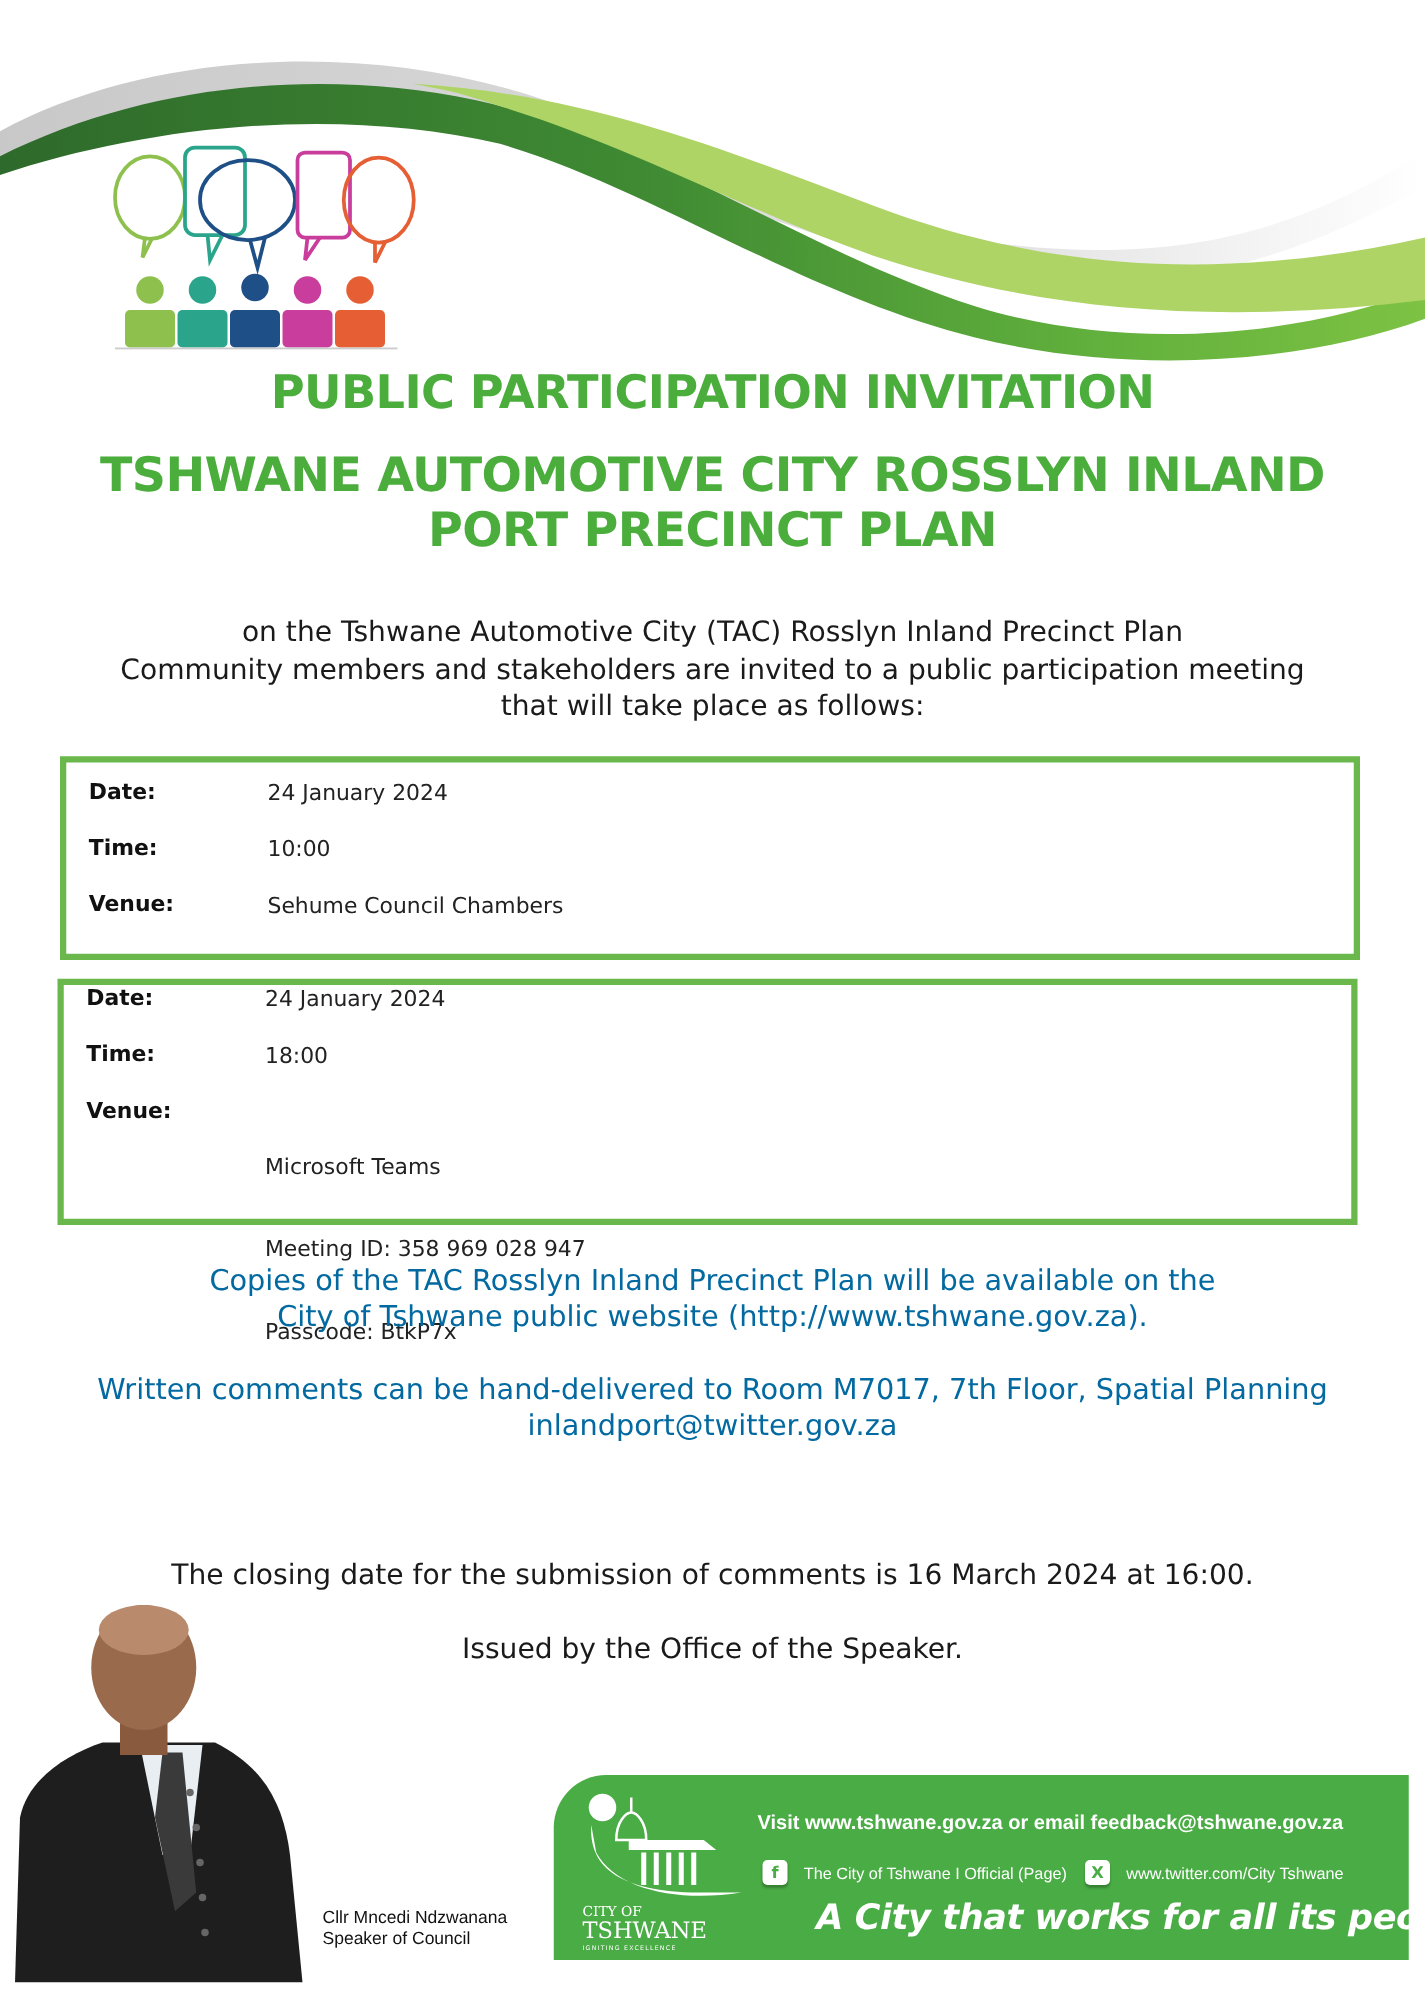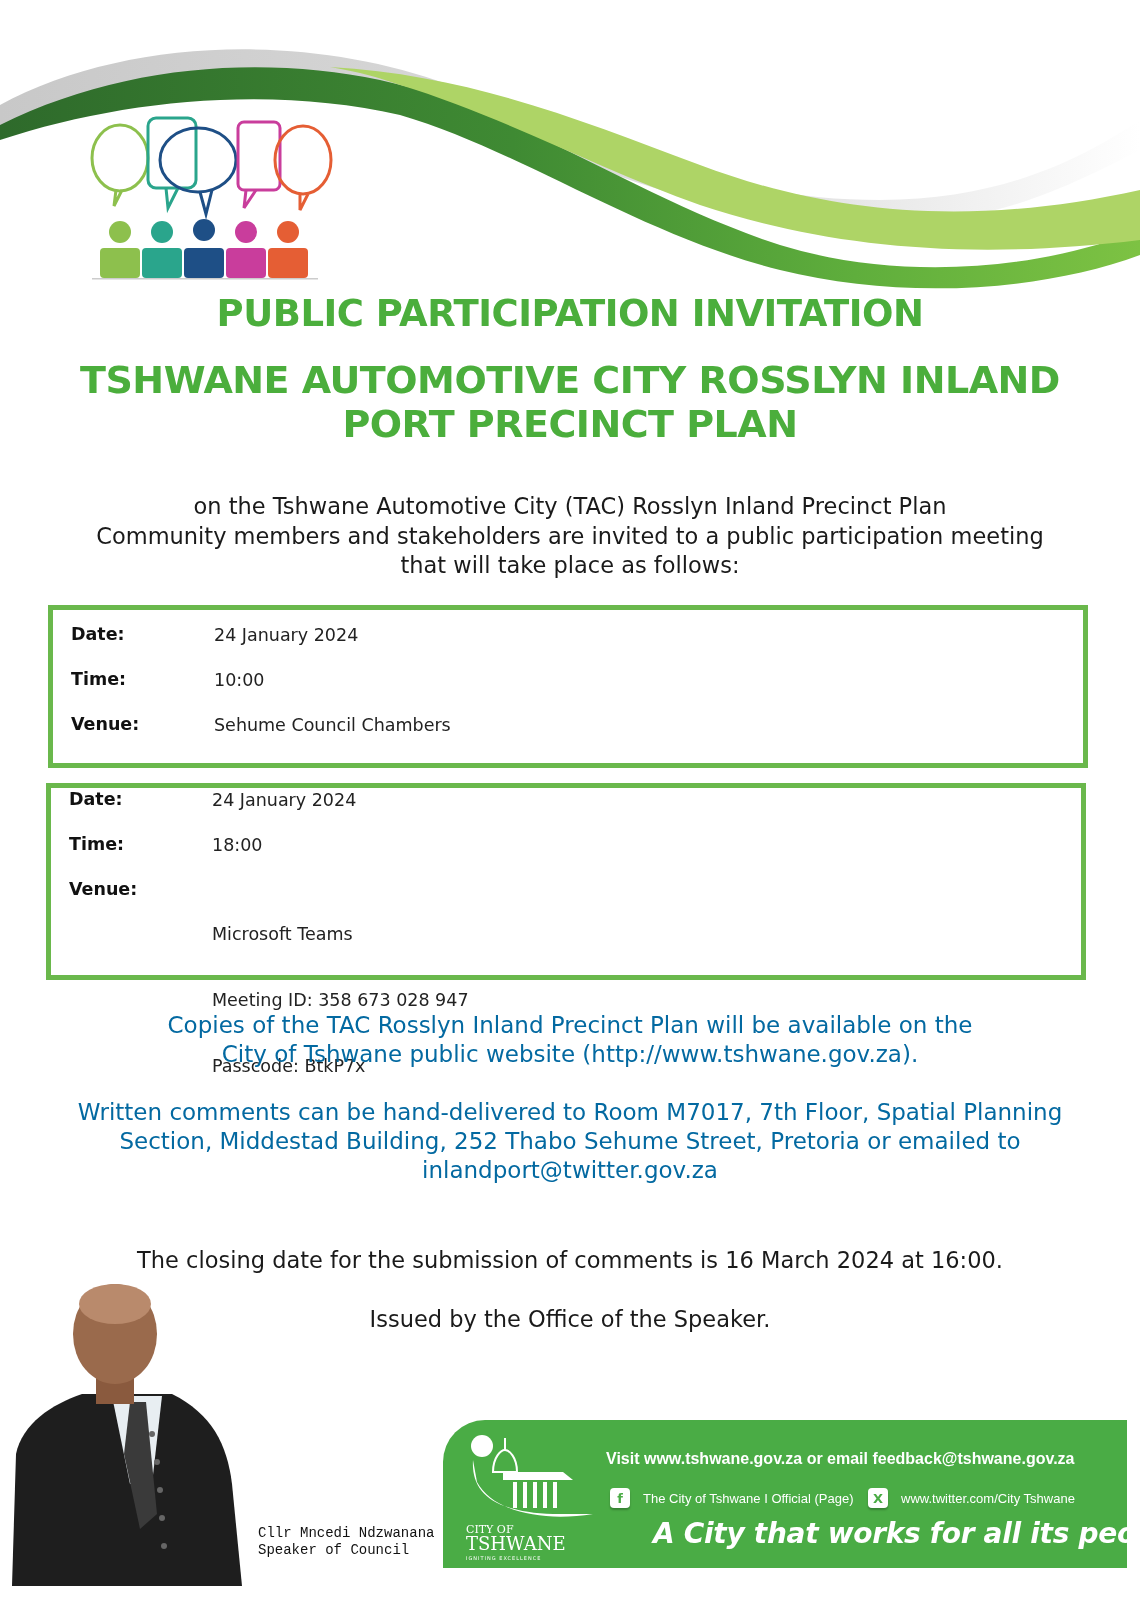--- a/index.html
+++ b/index.html
@@ -16,21 +16,21 @@
   .box2 { left:46px; top:783px; width:1040px; height:197px; }
   .row { position:absolute; left:18px; font-size:17.5px; }
   .lbl { position:absolute; left:0; font-weight:bold; width:140px; }
   .val { position:absolute; left:143px; white-space:pre; line-height:22px; color:#222; }
   .para { left:30px; width:1080px; text-align:center; font-size:23px; line-height:29px; color:#0369a1; }
   .p1 { top:1011px; }
   .p2 { top:1098px; }
   .closing { left:0; width:1140px; top:1247px; text-align:center; font-size:22.5px; color:#1a1a1a; }
   .issued { left:0; width:1140px; top:1306px; text-align:center; font-size:22.5px; color:#1a1a1a; }
   .photo { left:12px; top:1284px; width:232px; height:302px; }
-  .caption { left:258px; top:1525px; font-family:Liberation Mono, monospace; font-size:14px; line-height:17px; color:#111; }
+  .caption { left:258px; top:1525px; font-family:Liberation Sans, sans-serif; font-size:14px; line-height:17px; color:#111; }
   .banner { left:443px; top:1420px; width:684px; height:148px; background:#4aac45; border-top-left-radius:42px; }
   .ct-logo { left:20px; top:12px; width:130px; height:130px; }
   .visit { left:163px; top:30px; font-family:"Liberation Sans", sans-serif; font-weight:bold; font-size:16px; color:#fff; white-space:nowrap; }
   .social { top:68px; font-family:"Liberation Sans", sans-serif; font-size:13px; color:#fff; white-space:nowrap; display:flex; align-items:center; }
   .soc-icon { width:20px; height:20px; background:#fff; border-radius:4px; color:#4aac45; font-weight:bold; font-size:13px; display:inline-flex; align-items:center; justify-content:center; margin-right:13px; box-shadow:0 2px 2px rgba(0,0,0,0.25); font-family:"DejaVu Sans", sans-serif; }
   .slogan { left:210px; top:97px; font-family:"DejaVu Sans", sans-serif; font-style:italic; font-weight:bold; font-size:28px; color:#fff; white-space:nowrap; letter-spacing:-0.3px; }
 </style>
 </head>
 <body>
 
@@ -117,34 +117,33 @@
     <span class="val">24 January 2024</span>
   </div>
   <div class="row" style="top:46px;">
     <span class="lbl">Time:</span>
     <span class="val">18:00</span>
   </div>
   <div class="row" style="top:91px;">
     <span class="lbl">Venue:</span>
     <div class="val">
       <div>Microsoft Teams</div>
-      <div>Meeting ID: 358 673 028 947</div>
+      <div>Meeting ID: 358 969 028 947</div>
       <div>Passcode: BtkP7x</div>
     </div>
   </div>
 </div>
 
 <div class="abs para p1">
   <div>Copies of the TAC Rosslyn Inland Precinct Plan will be available on the</div>
   <div>City of Tshwane public website (http://www.tshwane.gov.za).</div>
 </div>
 
 <div class="abs para p2">
   <div>Written comments can be hand-delivered to Room M7017, 7th Floor, Spatial Planning</div>
-  <div>Section, Middestad Building, 252 Thabo Sehume Street, Pretoria or emailed to</div>
   <div>inlandport@twitter.gov.za</div>
 </div>
 
 <div class="abs closing">The closing date for the submission of comments is 16 March 2024 at 16:00.</div>
 <div class="abs issued">Issued by the Office of the Speaker.</div>
 
 <svg class="abs photo" viewBox="0 0 232 302">
   <path d="M0,302 L4,170 C10,140 40,120 70,110 L160,110 C200,130 215,160 220,200 L230,302 Z" fill="#1e1e1e"></path>
   <path d="M100,112 L150,112 L140,200 L118,200 Z" fill="#e8eef2"></path>
   <path d="M118,118 L134,118 L145,230 L128,245 L112,170 Z" fill="#3a3a3a"></path>

